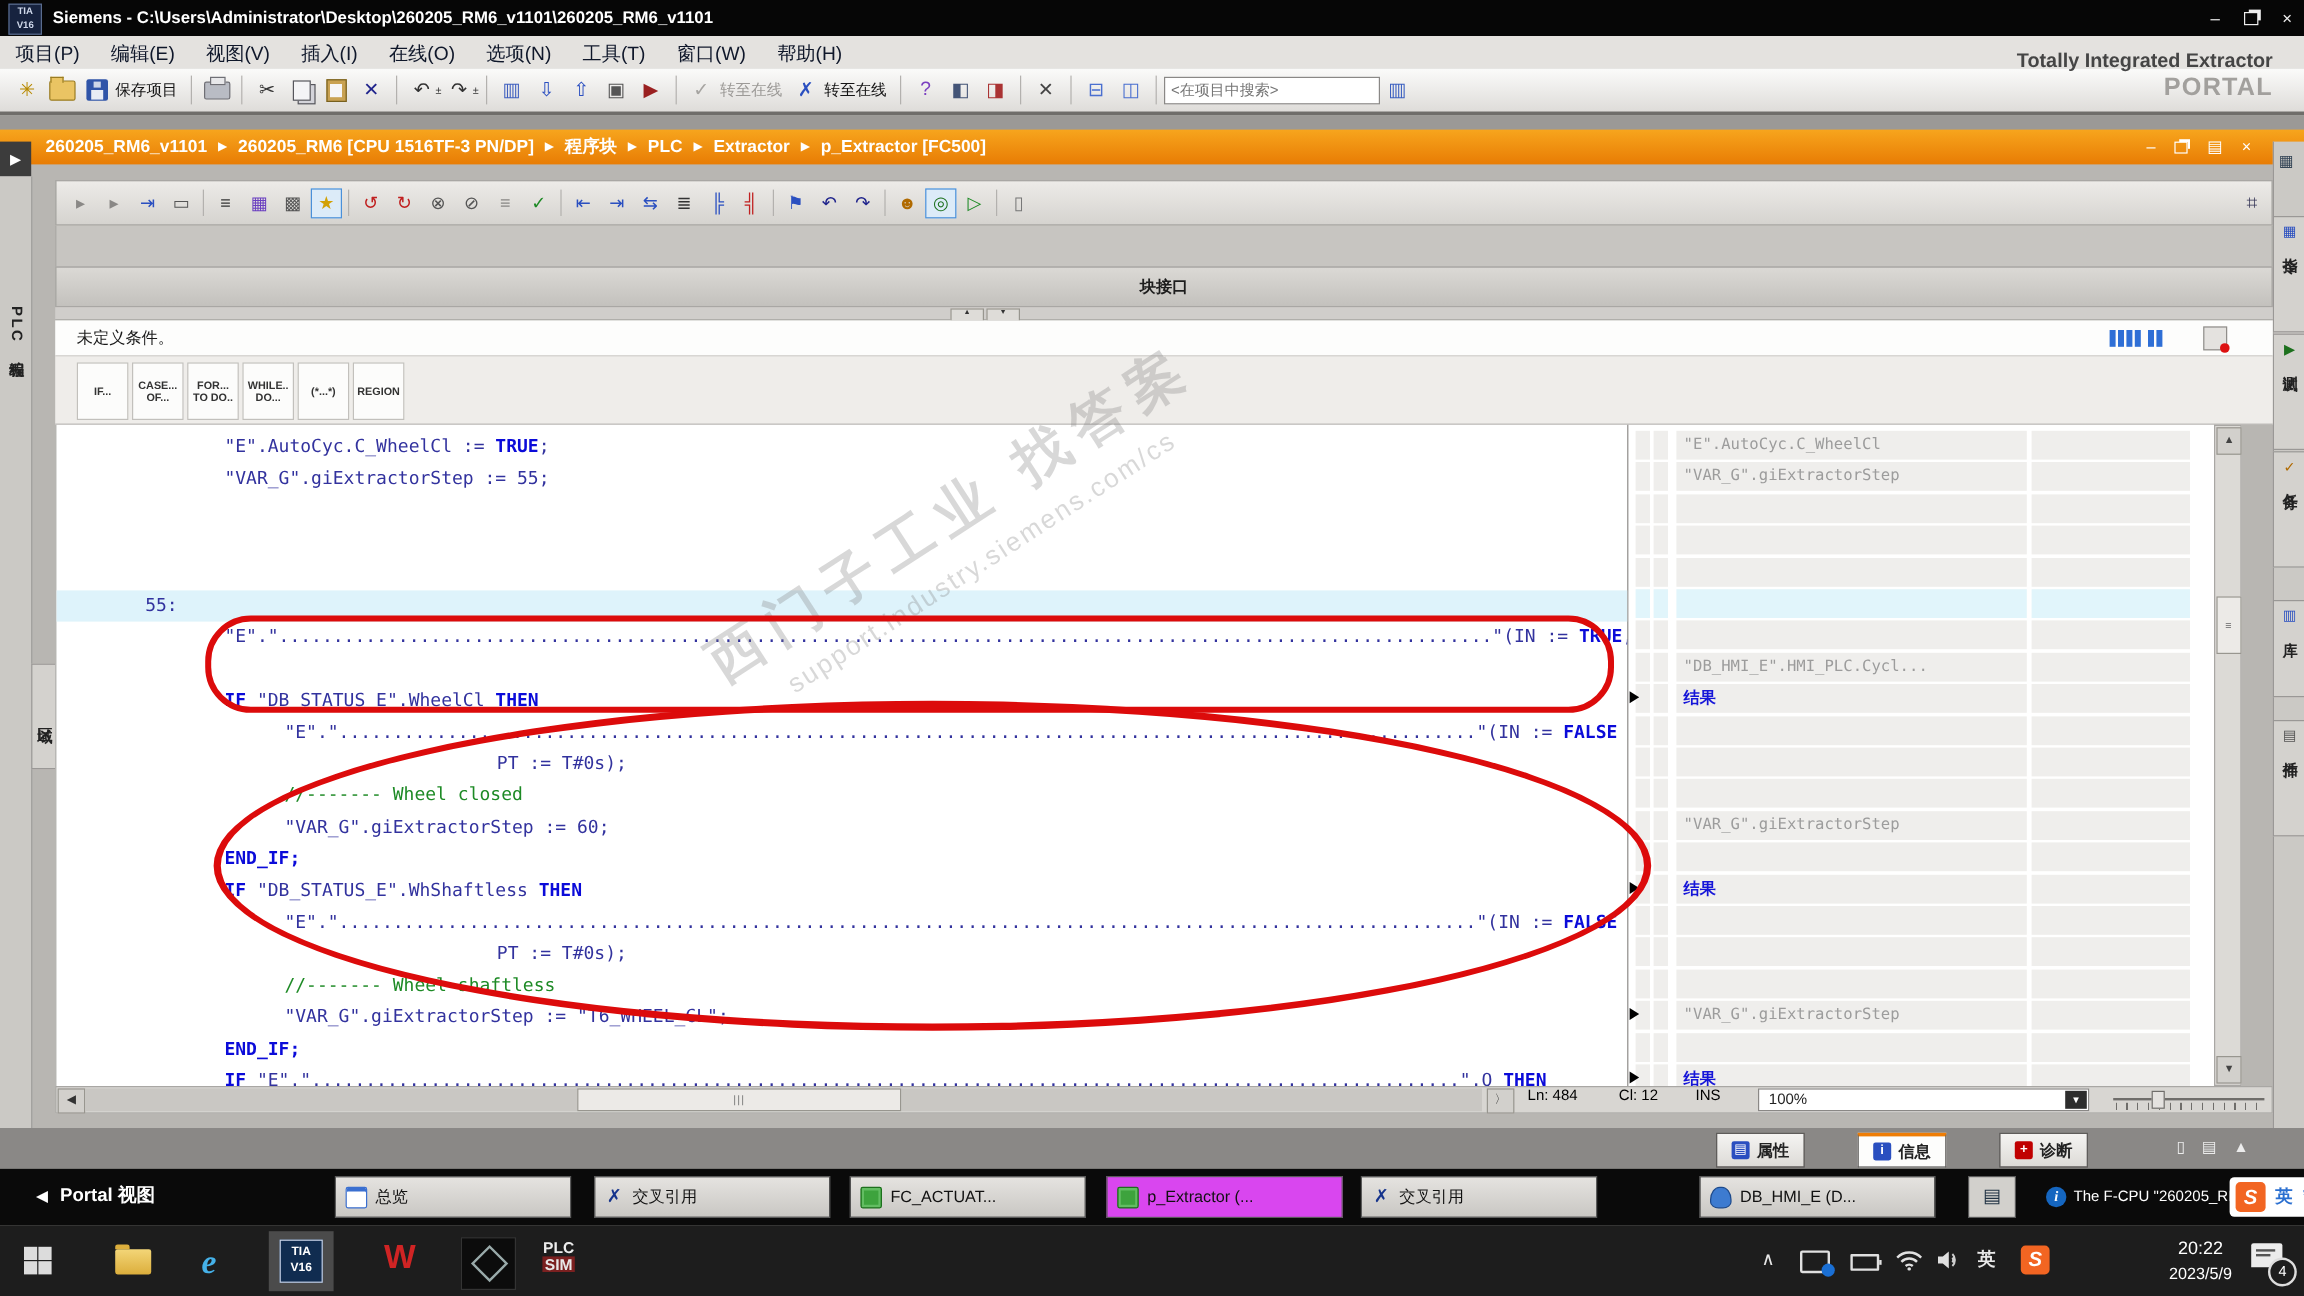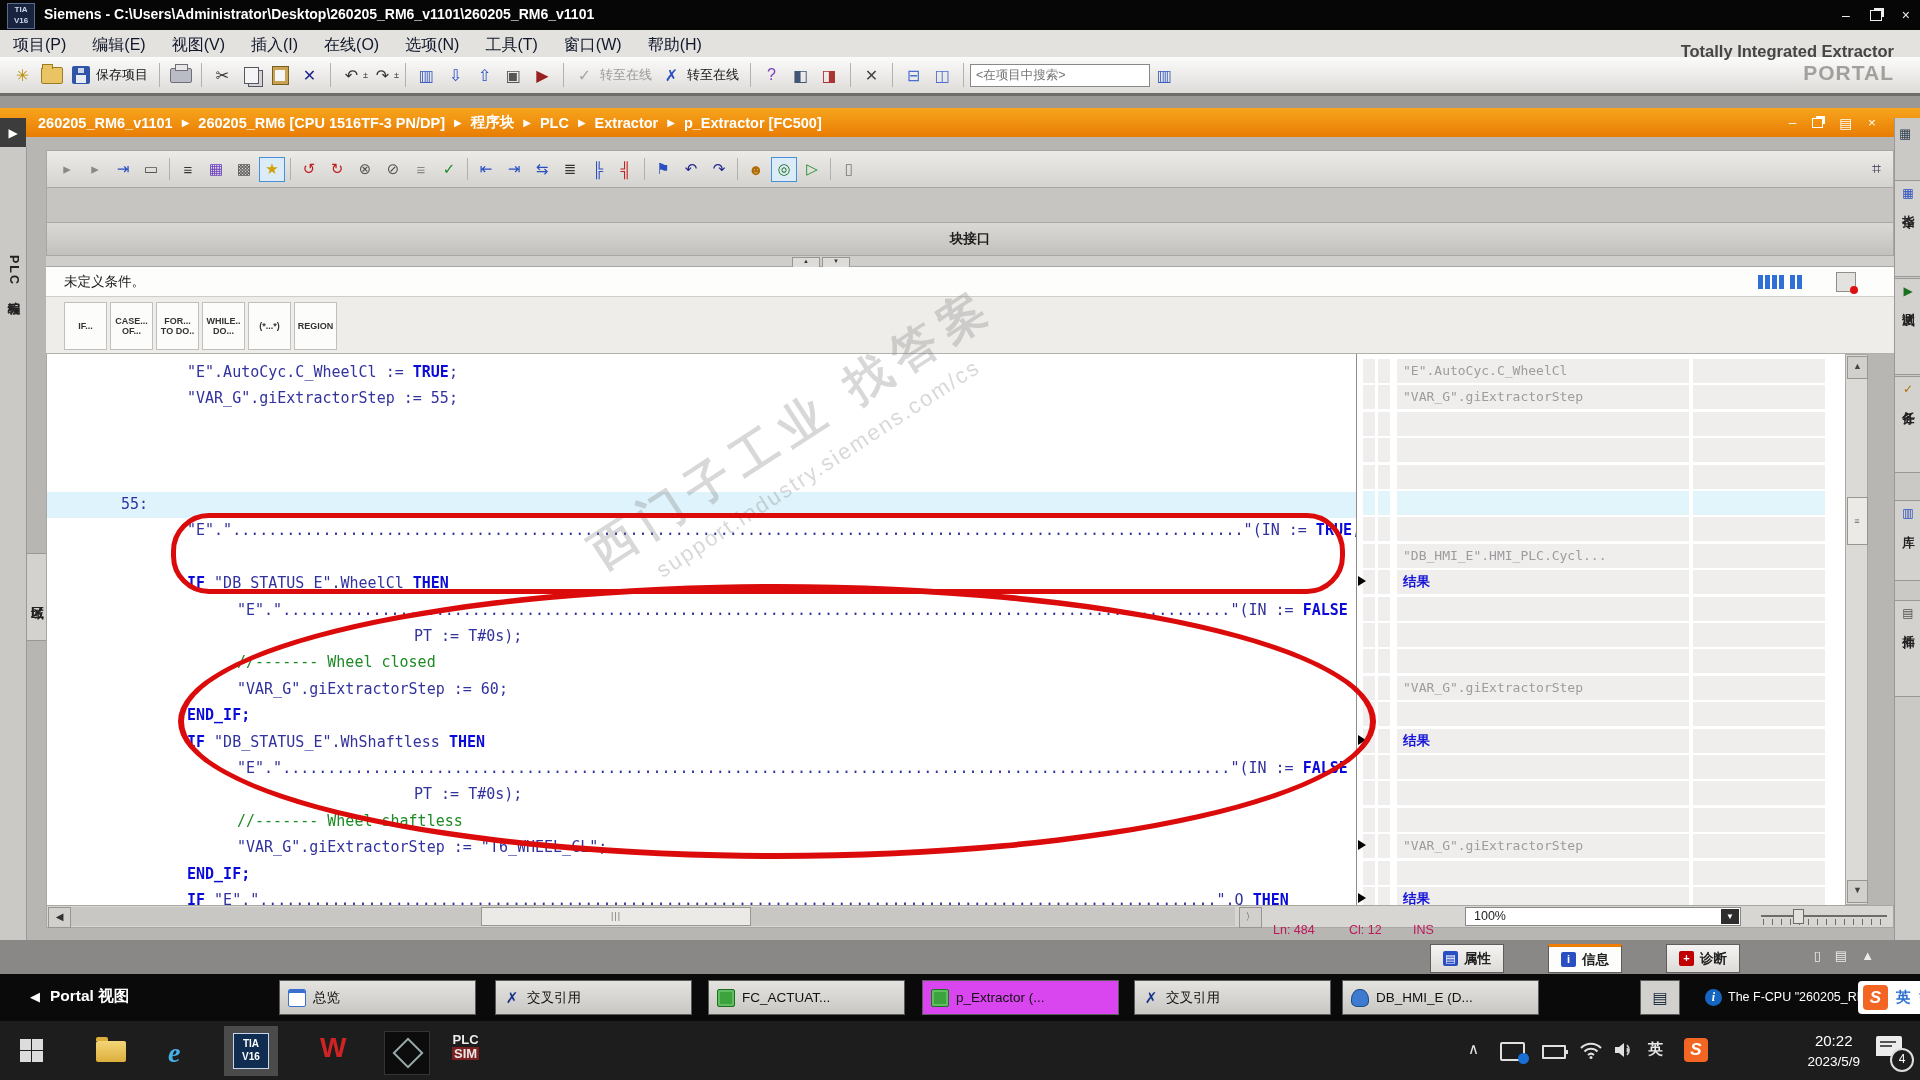--- a/index.html
+++ b/index.html
@@ -102,21 +102,21 @@
   
   .vscroll{position:absolute;left:1845px;top:354px;width:23px;height:551px;background:#dcdad6;border:1px solid #a9a7a4;box-sizing:border-box;}
   .sbtn{position:absolute;left:1px;width:19px;height:21px;background:#d2d0cc;border:1px solid #98968f;font-size:9px;text-align:center;line-height:19px;color:#444;}
   .vthumb{position:absolute;left:1px;top:142px;width:19px;height:46px;background:#eceae7;border:1px solid #98968f;
           display:flex;align-items:center;justify-content:center;font-size:9px;color:#666;letter-spacing:1px;}
   .statusrow{position:absolute;left:46px;top:905px;width:1848px;height:23px;background:#d8d6d2;border:1px solid #a9a7a4;box-sizing:border-box;}
   .hbtn{position:absolute;top:1px;width:21px;height:19px;background:#d2d0cc;border:1px solid #98968f;text-align:center;line-height:18px;font-size:10px;color:#333;}
   .htrack{position:absolute;left:24px;top:1px;width:1164px;height:19px;background:#c9c7c3;}
   .hthumb{position:absolute;left:410px;top:0px;width:270px;height:19px;background:#eceae7;border:1px solid #98968f;box-sizing:border-box;
           text-align:center;font-size:9px;letter-spacing:1px;color:#777;line-height:17px;}
-  .stat{position:absolute;top:17px;font-size:12.5px;color:#be185d;white-space:nowrap;}
+  .stat{position:absolute;top:0;font-size:12.5px;color:#000000;white-space:nowrap;}
   .zoomsel{position:absolute;left:1418px;top:1px;width:276px;height:19px;background:#fff;border:1px solid #8a8886;box-sizing:border-box;font-size:12.5px;color:#222;padding:1px 0 0 8px;}
   .zoomdrop{position:absolute;right:1px;top:1px;width:18px;height:15px;background:#2d2d2d;color:#fff;font-size:8px;text-align:center;line-height:15px;}
   .slider{position:absolute;left:1714px;top:0px;width:126px;height:22px;}
   .slider .line{position:absolute;left:0;top:9px;width:126px;height:2px;background:#6f6d6a;}
   .slider .ticks{position:absolute;left:2px;top:13px;width:122px;height:6px;
       background:repeating-linear-gradient(90deg,#6f6d6a 0 1px,transparent 1px 9px);}
   .slider .knob{position:absolute;left:32px;top:3px;width:9px;height:13px;background:#e4e2df;border:1px solid #6f6d6a;}
   
   .insprow{position:absolute;left:0;top:940px;width:1920px;height:34px;background:#8a8886;}
   .insp-btn{position:absolute;top:4px;height:29px;background:linear-gradient(#f5f4f2,#dddbd7);border:1px solid #5f5d5b;
@@ -658,21 +658,21 @@
           <span>FC_ACTUAT...</span>
         </div>
         <div class="tia-btn active" style="left: 922px;">
           <span class="bic bic-block"></span>
           <span>p_Extractor (...</span>
         </div>
         <div class="tia-btn" style="left: 1134px;">
           <span class="bic bic-xref">✗</span>
           <span>交叉引用</span>
         </div>
-        <div class="tia-btn" style="left: 1342px;">
+        <div class="tia-btn" style="left: 1416px;">
           <span class="bic bic-db"></span>
           <span>DB_HMI_E (D...</span>
         </div>
       </div>
     <div class="layoutbtn">▤</div>
     <div class="infodot">i</div>
     <div class="infotext">The F-CPU "260205_RM6</div>
     <div class="sogou" id="sogoubar">
       <div class="sogou-s">S</div>
     <span class="sogou-i">英</span>

